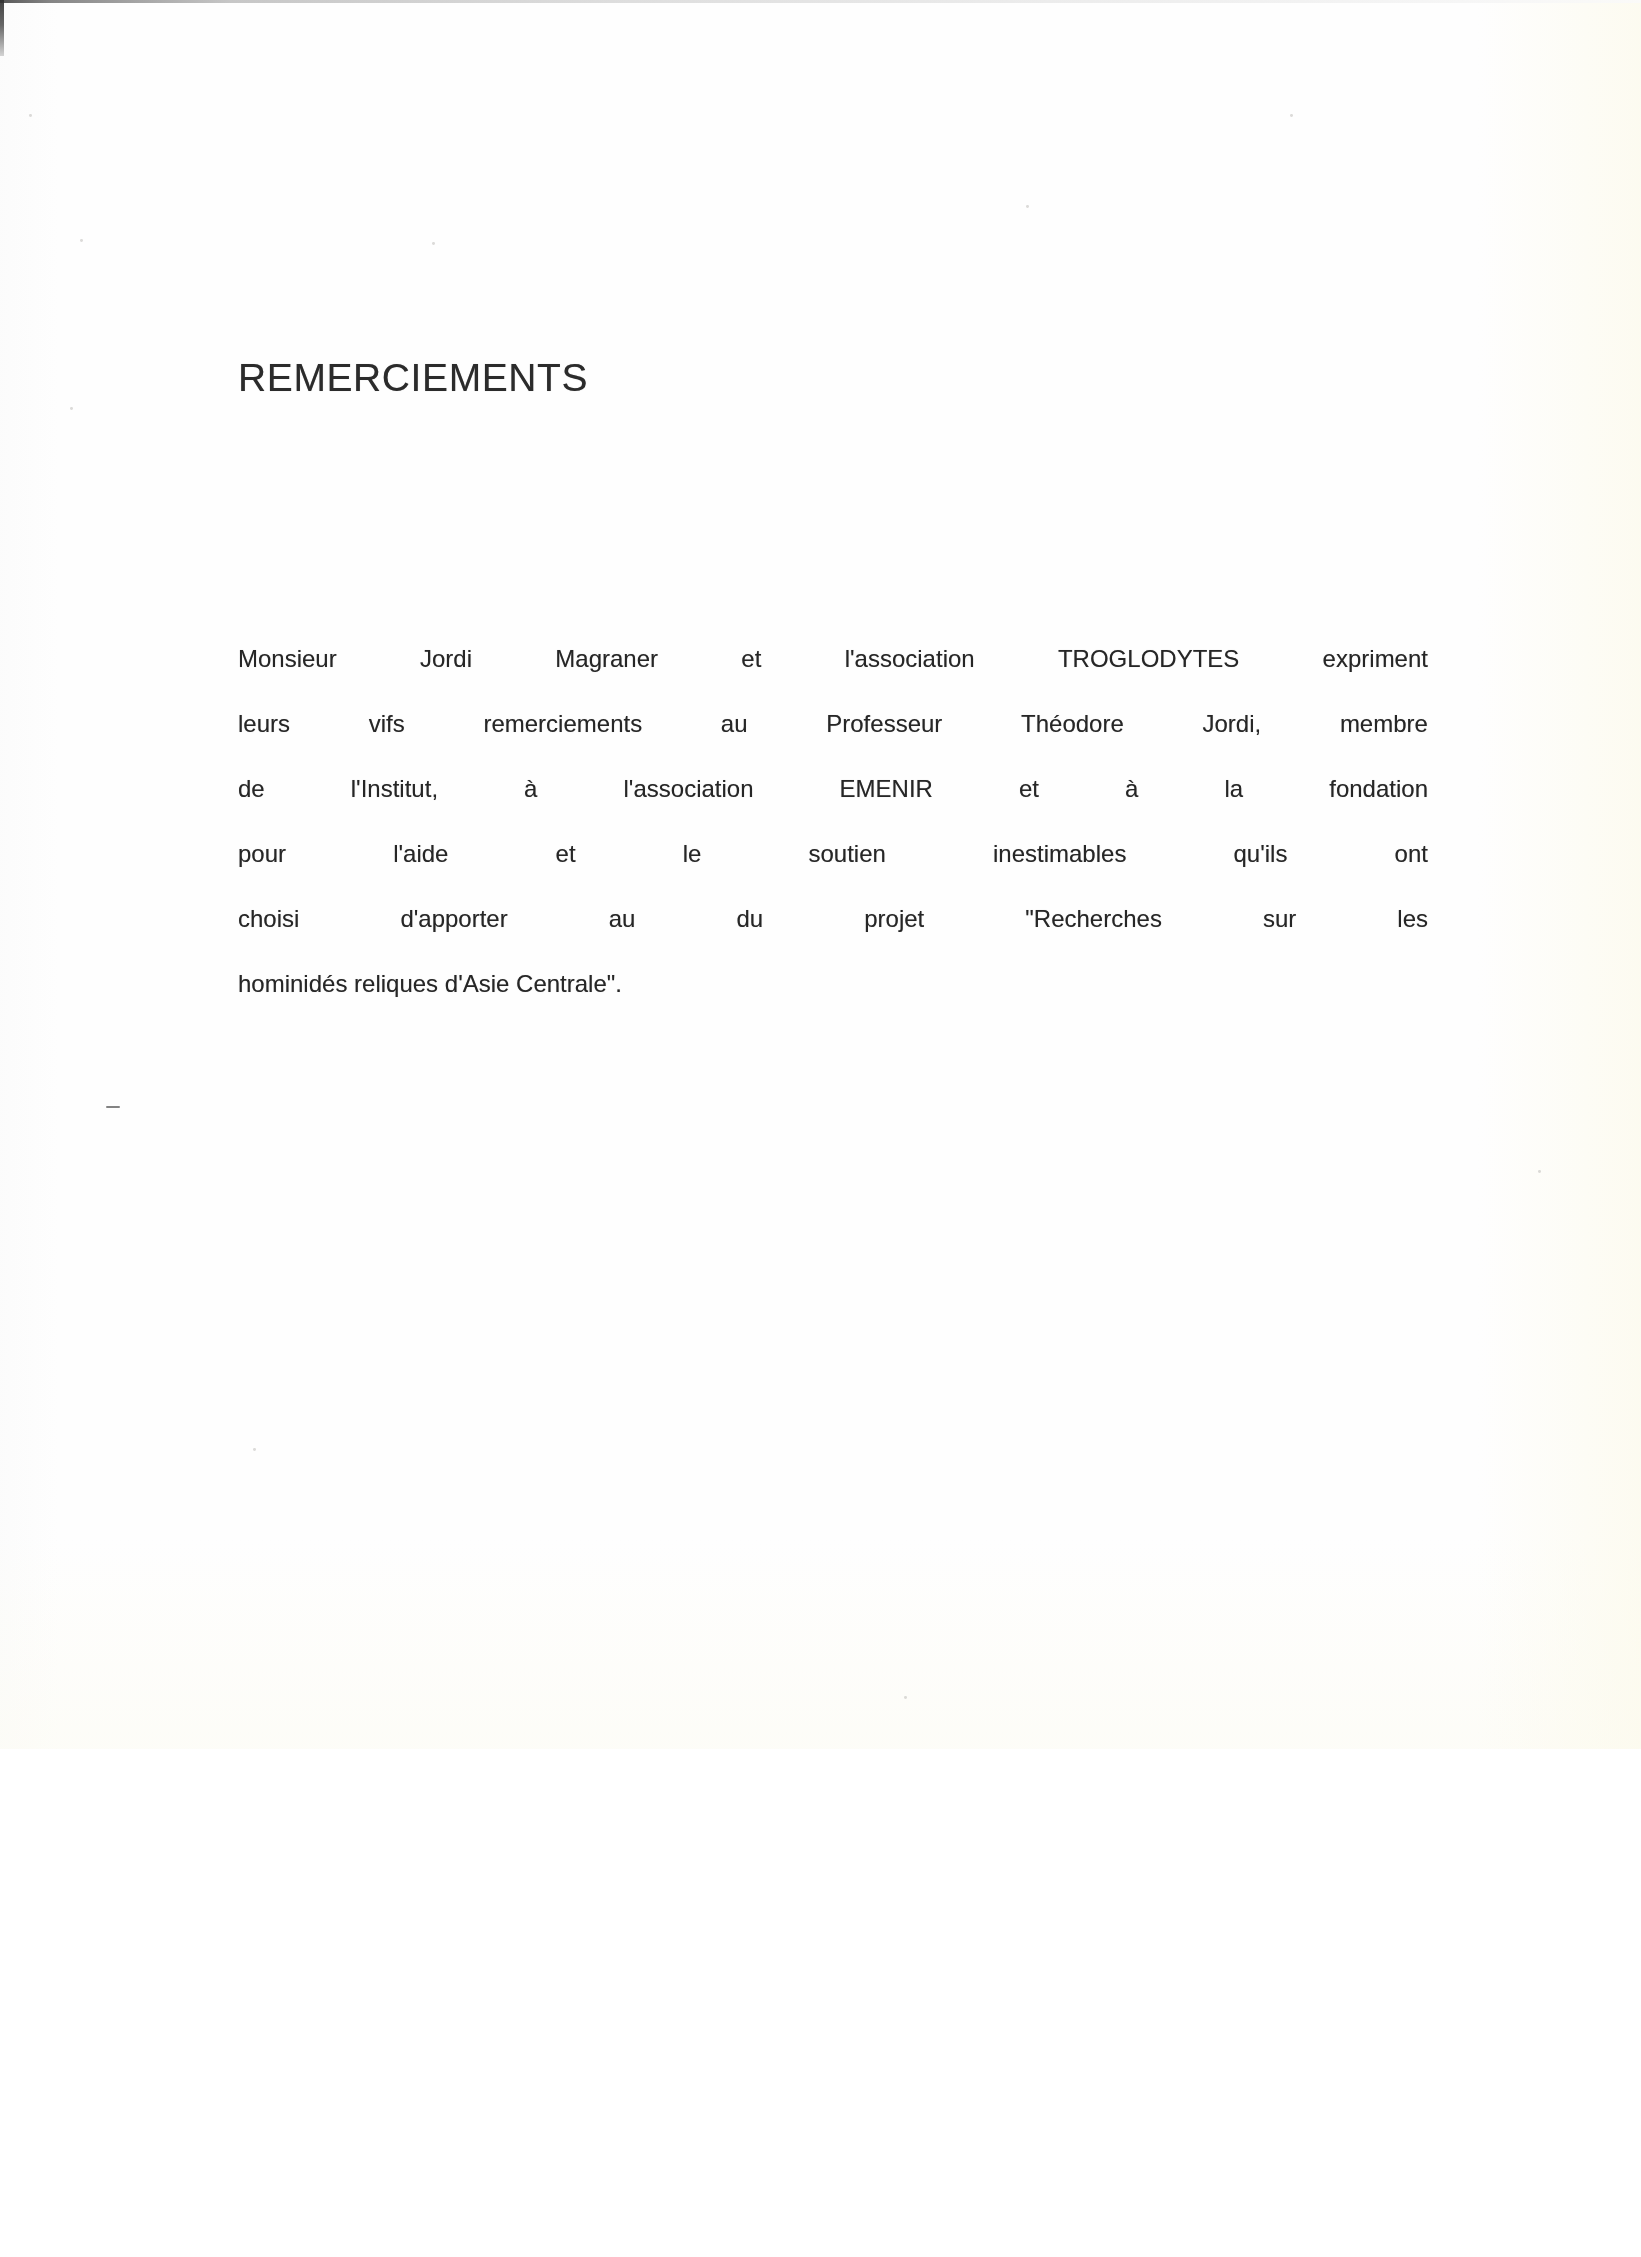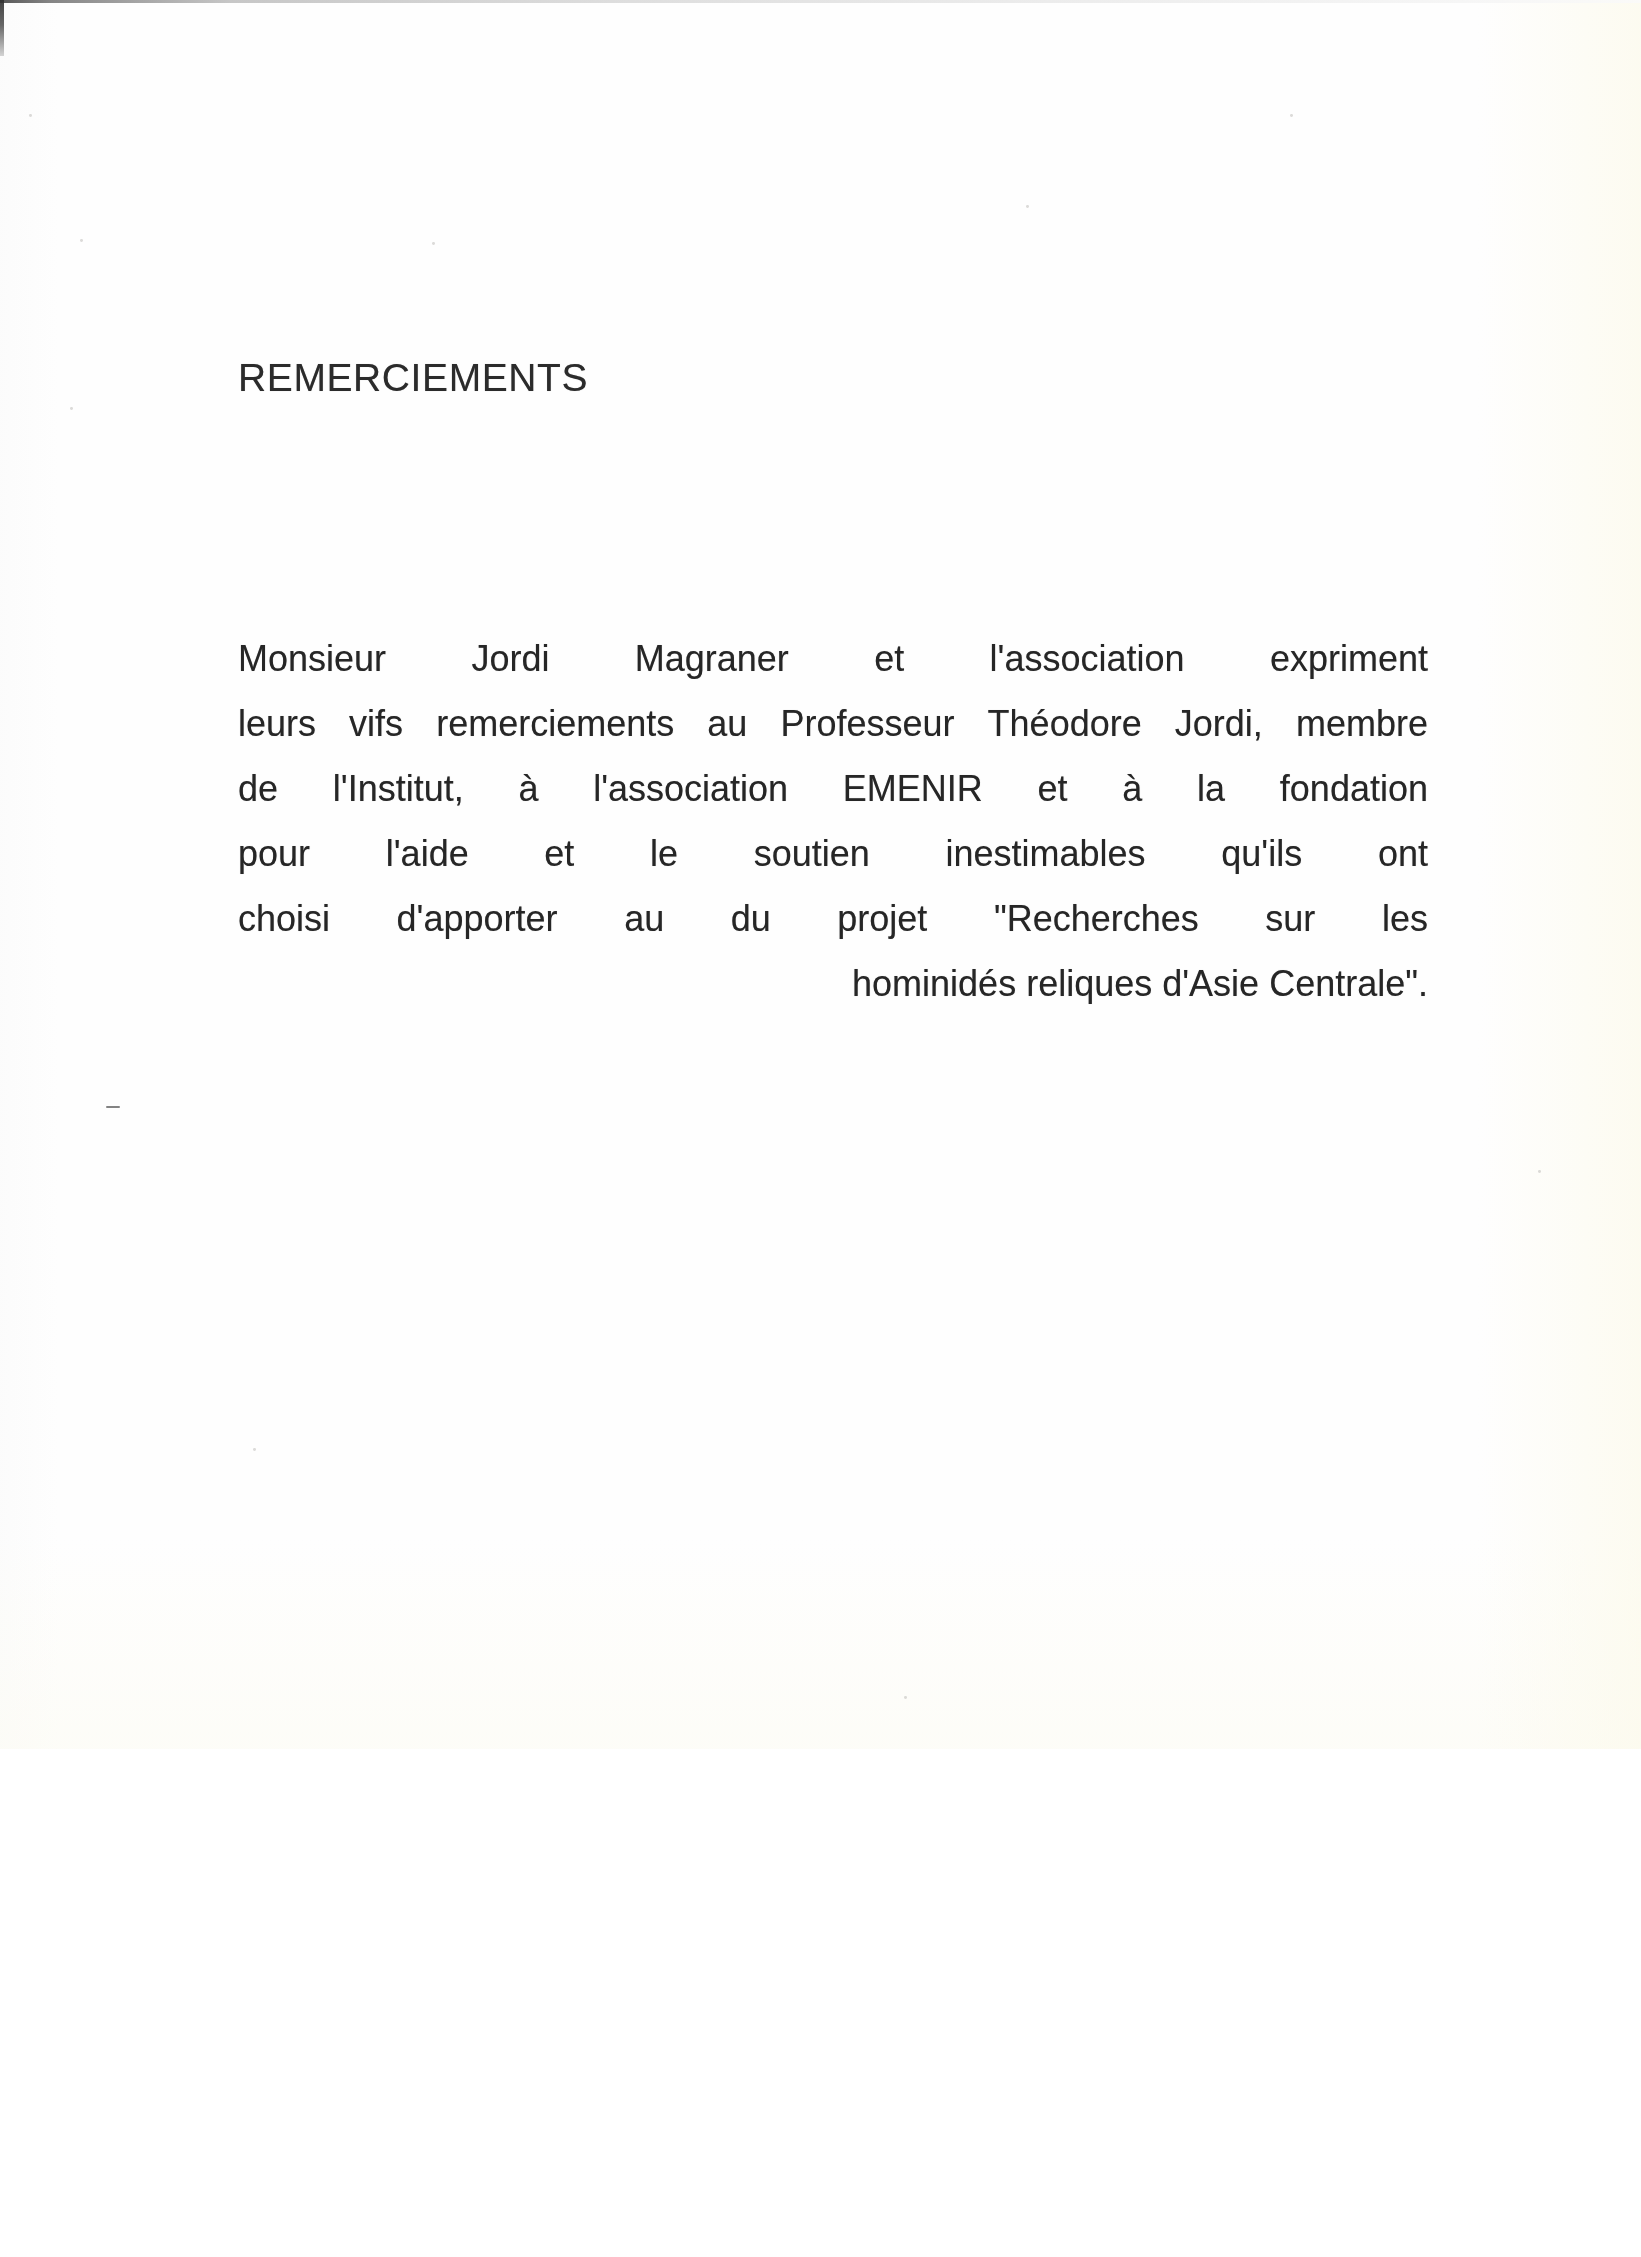--- a/index.html
+++ b/index.html
@@ -80,26 +80,25 @@
 
   .body-block {
     position: absolute;
     left: 0;
     top: 626px;
     width: 1190px;
   }
 
   .body-line {
     display: block;
-    font-size: 36px;
+    font-size: 24px;
     line-height: 65px;
     color: #262626;
     white-space: nowrap;
     text-shadow: 0 0 0.7px rgba(55,55,55,0.4);
-    text-align: right;
   }
 
   
   .body-line.j {
     display: flex;
     justify-content: space-between;
     width: 1190px;
   }
   .body-line.j > span { white-space: pre; }
 
@@ -133,20 +132,21 @@
     <h1 class="doc-title">REMERCIEMENTS</h1>
 
     <div class="body-block">
 
       <div class="body-line j">
         <span>Monsieur</span>
         <span>Jordi</span>
         <span>Magraner</span>
         <span>et</span>
         <span>l'association</span>
+        <span>TROGLODYTES</span>
         <span>expriment</span>
       </div>
 
       <div class="body-line j">
         <span>leurs</span>
         <span>vifs</span>
         <span>remerciements</span>
         <span>au</span>
         <span>Professeur</span>
         <span>Théodore</span>

